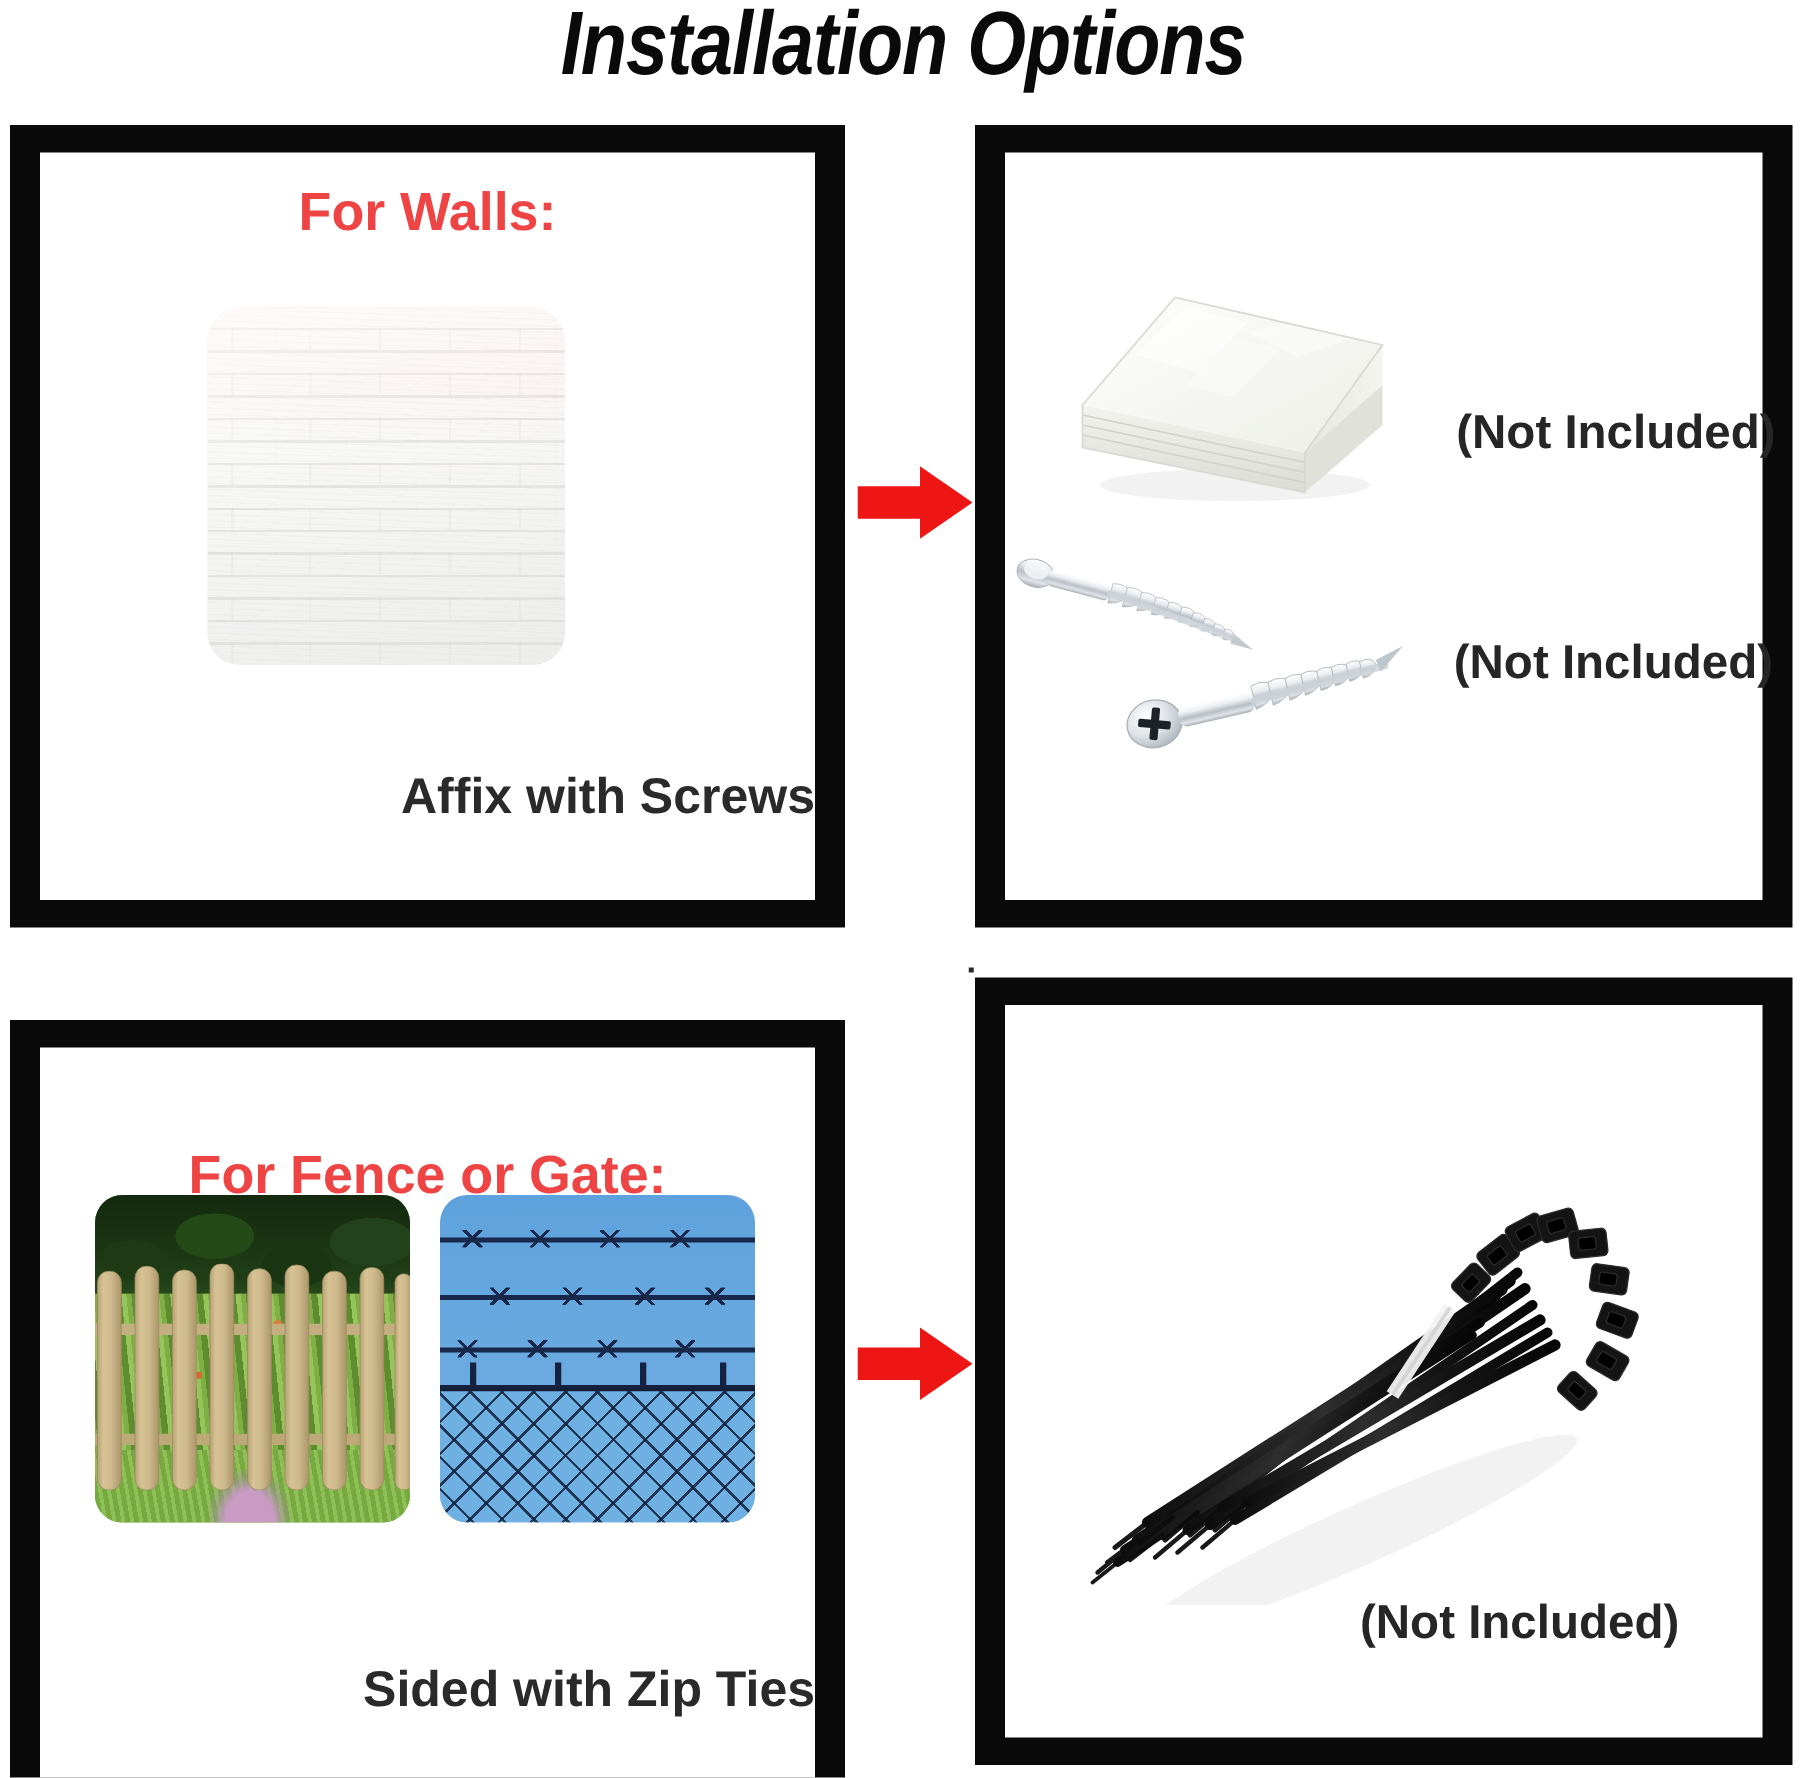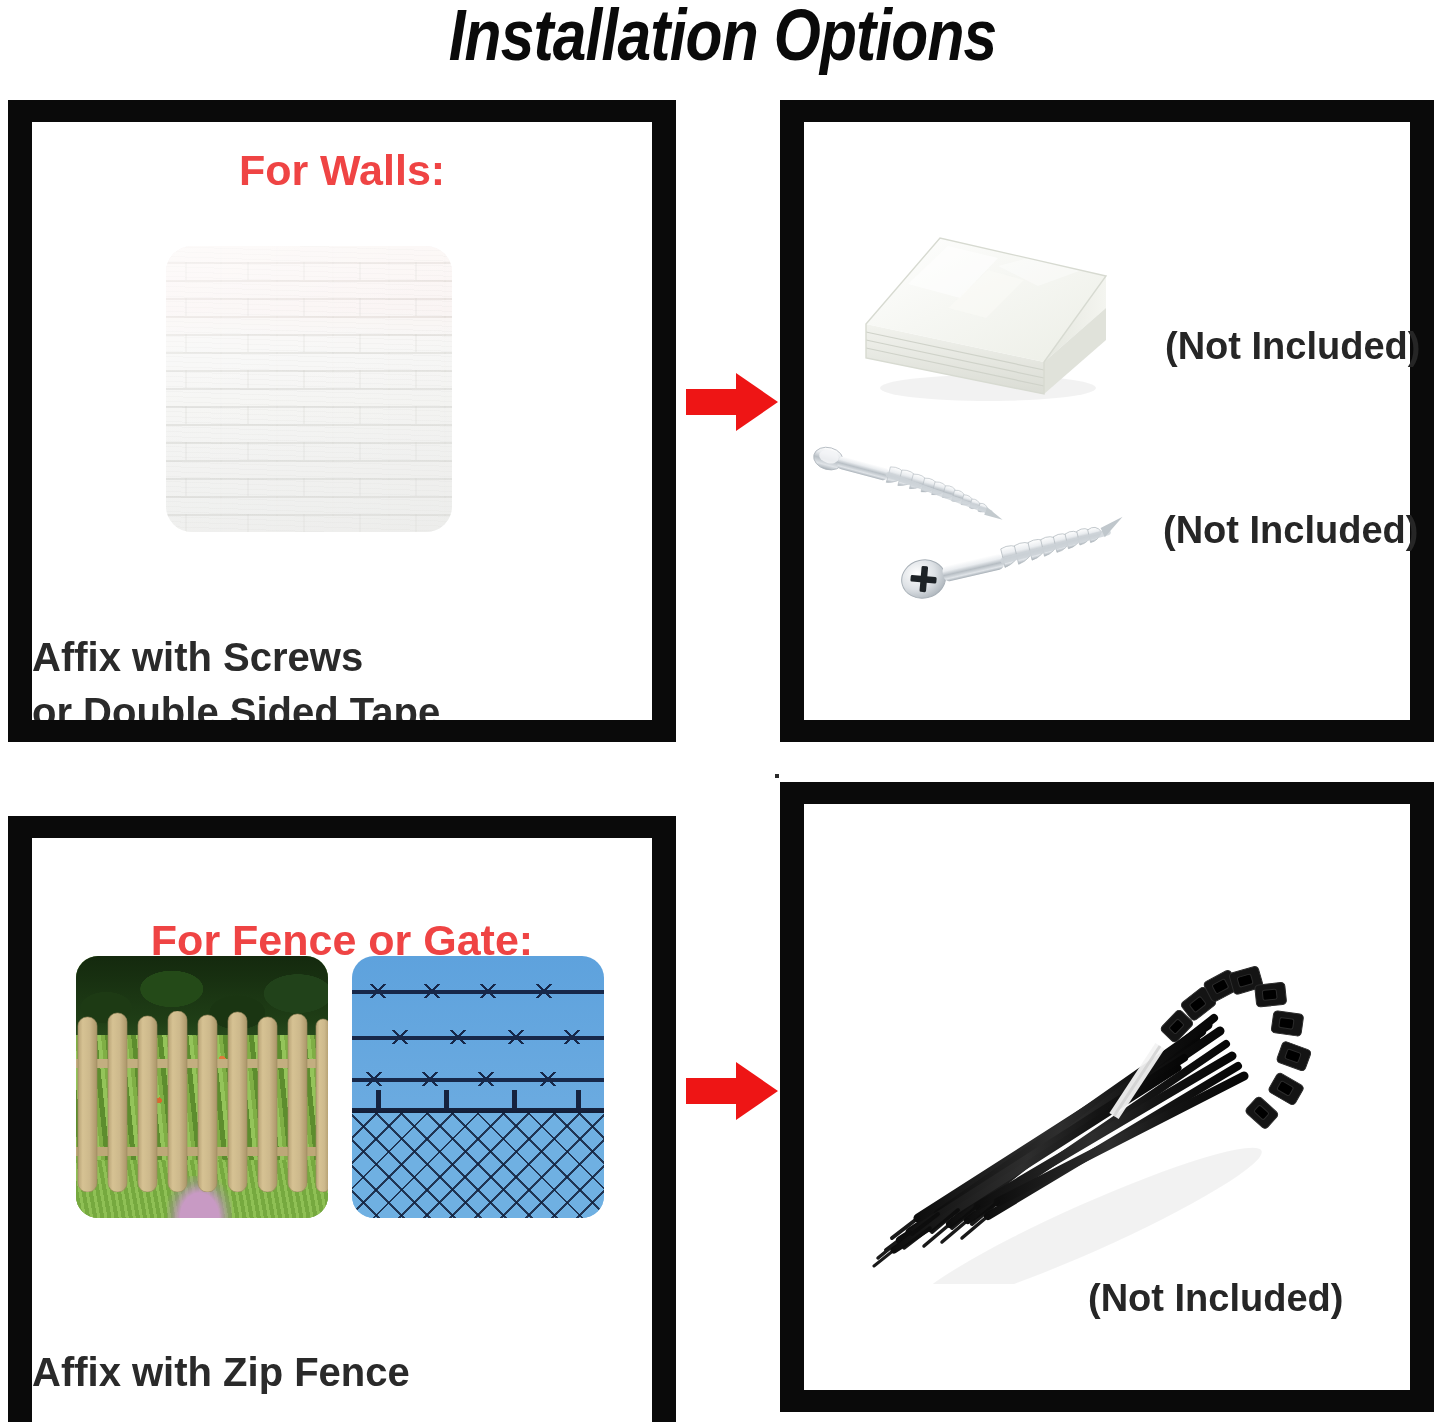--- a/index.html
+++ b/index.html
@@ -41,22 +41,22 @@
   #arrow-top {left:686px;top:371px;}
   #arrow-bot {left:686px;top:1060px;}
 
   
   .panel-heading{
     position:absolute;width:100%;text-align:center;
     font-size:43px;font-weight:bold;color:#ef4444;
     white-space:nowrap;
   }
   .caption{
-    position:absolute;width:100%;text-align:left;
-    font-size:40px;font-weight:bold;color:#2a2a2a;line-height:1.38;margin-top:20px;
+    position:absolute;width:100%;text-align:right;
+    font-size:40px;font-weight:bold;color:#2a2a2a;line-height:1.38;
   }
   .note{
     position:absolute;font-size:38px;font-weight:bold;color:#262626;
     white-space:nowrap;
     text-align:center;
   }
   #note-tape  {left:1165px;top:325px;}
   #note-screw {left:1163px;top:509px;}
   #note-ties  {left:1088px;top:1277px;}
 
@@ -149,21 +149,20 @@
 
   <div class="title">Installation Options</div>
 
   <div class="panel" id="panel-walls">
     <div class="inner">
 
       <div class="panel-heading" style="top:24px;">For Walls:</div>
 
       <div class="caption" style="top:488px;">
         <div>Affix with Screws</div>
-        <div>or Double Sided Tape</div>
       </div>
     </div>
   </div>
 
   <div id="wall-swatch">
     <div class="bricks"></div>
     <div class="bricks2"></div>
     <div class="grain"></div>
     <div class="sheen"></div>
   </div>
@@ -291,21 +290,21 @@
       </g>
     </svg>
   </div>
 
   <div class="note" id="note-tape">(Not Included)</div>
   <div class="note" id="note-screw">(Not Included)</div>
 
   <div class="panel" id="panel-fence">
     <div class="inner">
       <div class="panel-heading" style="top:78px;">For Fence or Gate:</div>
-      <div class="caption" style="top:487px;">Affix with Zip Fence</div>
+      <div class="caption" style="top:487px;">Sided with Zip Ties</div>
     </div>
   </div>
 
   <div class="photo" id="photo-picket">
     <div class="pf-sky"></div>
     <div class="pf-hedge"></div>
     <div class="pf-grassbg"></div>
     <div class="pf-flowers"></div>
     <div class="pf-lawn"></div>
     <div class="pf-path"></div>

